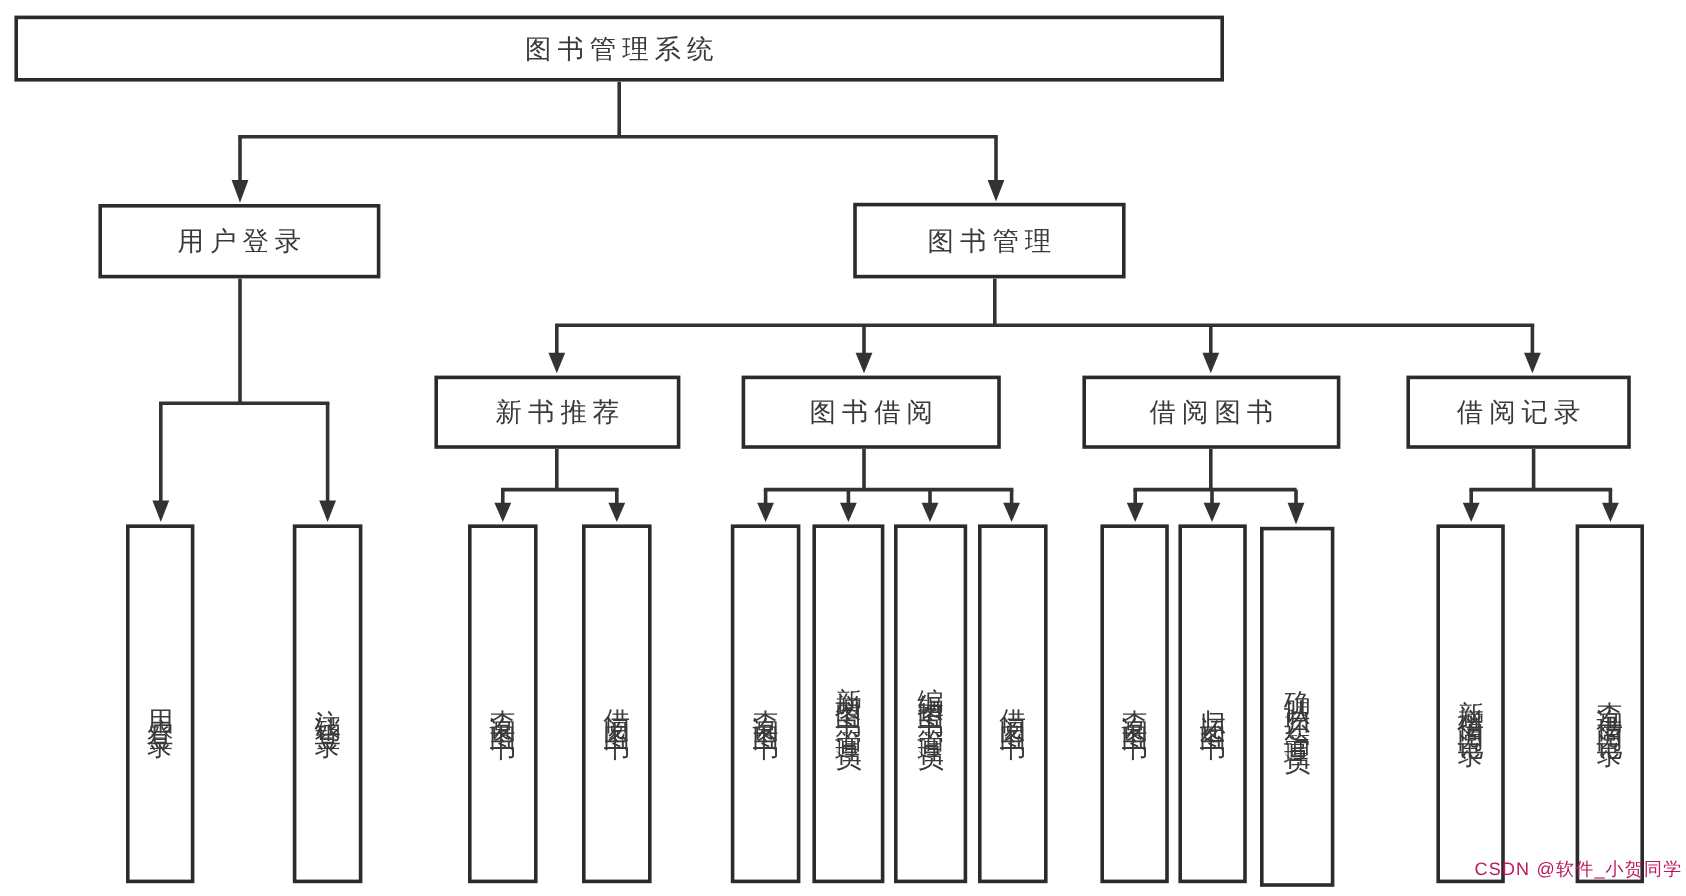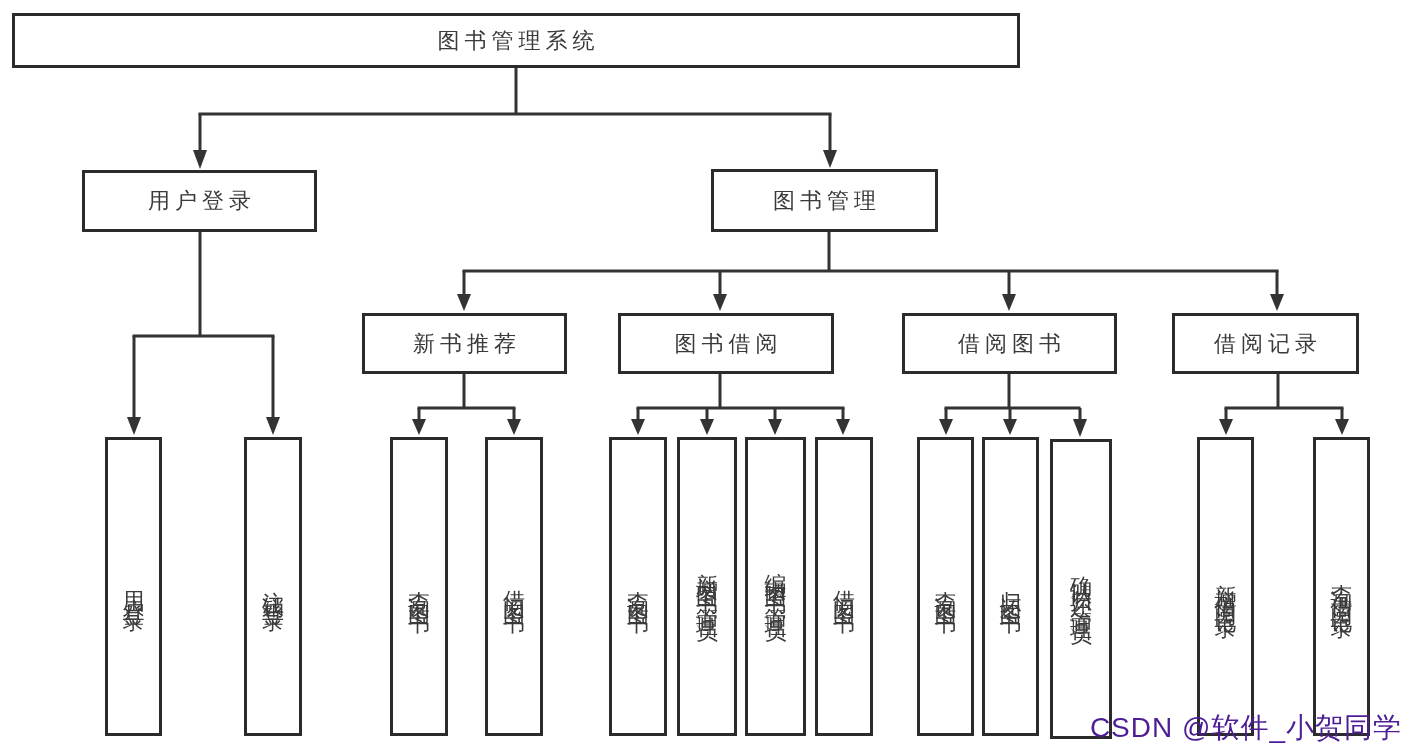--- a/index.html
+++ b/index.html
@@ -13,22 +13,22 @@
   .box{
     position:absolute;box-sizing:border-box;border:3px solid #2b2b2b;background:#ffffff;
     display:flex;align-items:center;justify-content:center;
   }
   .h-label{font-size:22px;letter-spacing:5px;padding-left:5px;white-space:nowrap;}
   .v-box .v-label{
     writing-mode:vertical-rl;text-orientation:mixed;
     font-size:22px;letter-spacing:7px;line-height:1;white-space:nowrap;
   }
   .watermark{
-    position:absolute;right:3px;bottom:0;font-size:28px;letter-spacing:1px;
-    color:#4c1d95;z-index:5;white-space:nowrap;
+    position:absolute;right:3px;bottom:13px;font-size:15px;letter-spacing:1px;
+    color:#be185d;z-index:5;white-space:nowrap;
   }
 </style>
 </head>
 <body>
 
 <div class="stage">
 
   <svg class="connectors" viewBox="0 0 1405 747" xmlns="http://www.w3.org/2000/svg">
 
     <g>

